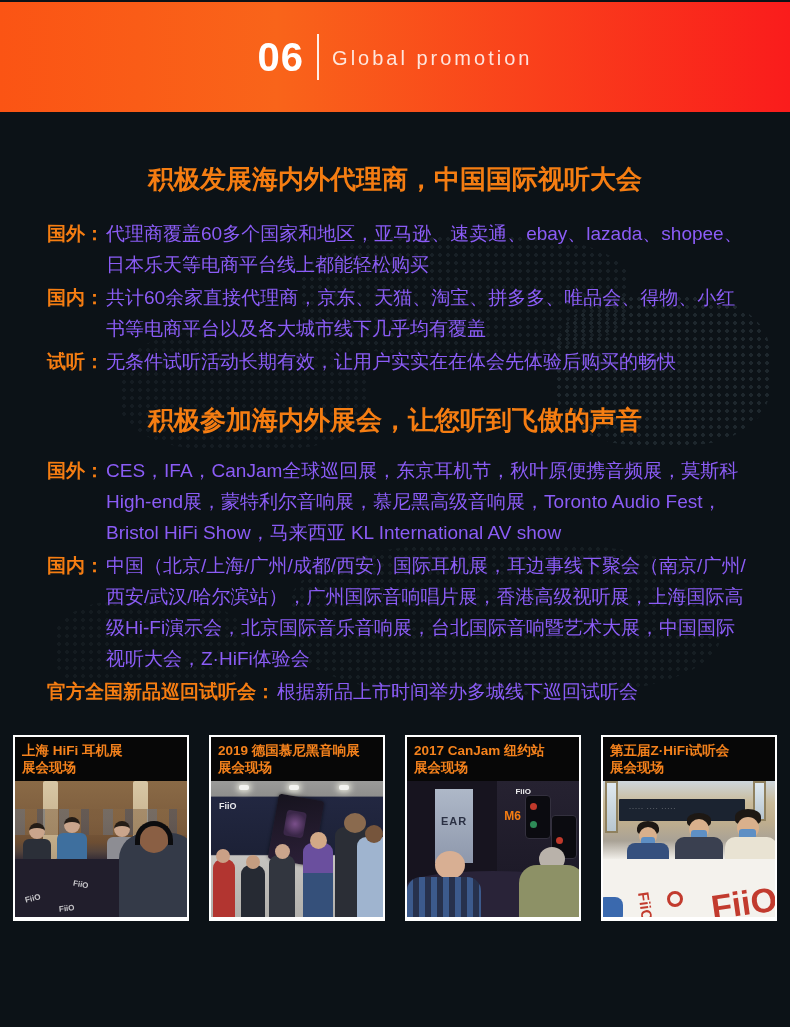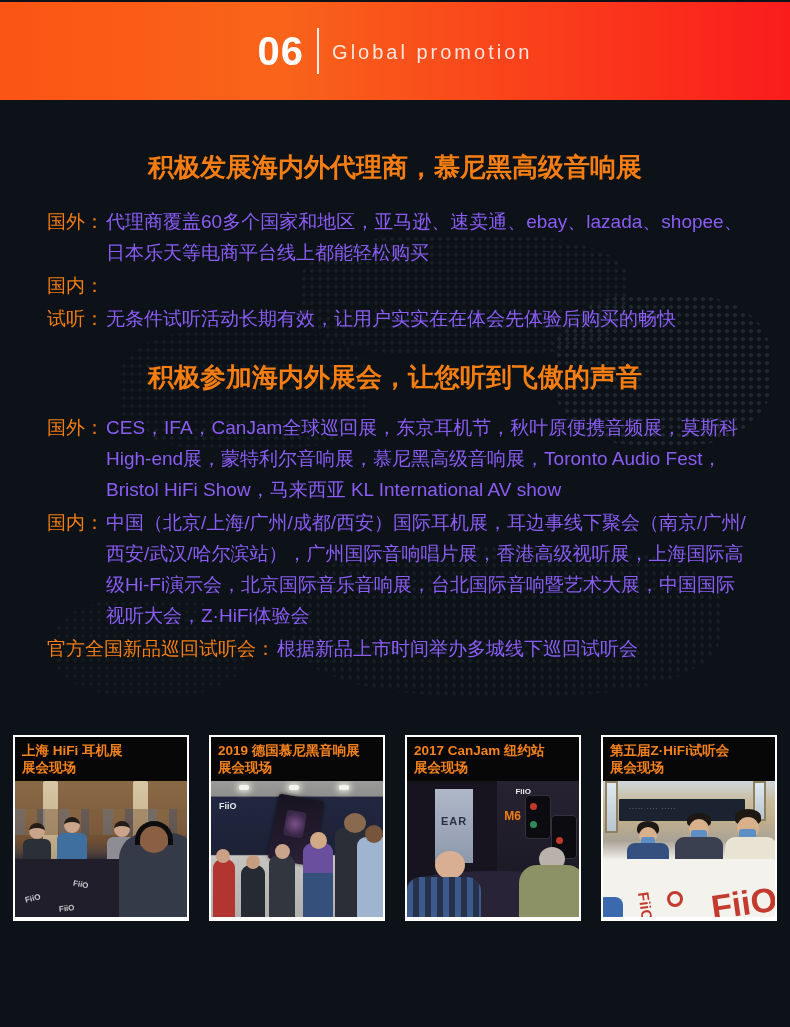--- a/index.html
+++ b/index.html
@@ -9,21 +9,21 @@
     margin:0 auto;
     position:relative;
     overflow:hidden;
     font-family:"Liberation Sans","DejaVu Sans",sans-serif;
     color:#ededed;
   }
 
   
   .banner {
     position:relative; z-index:2;
-    height:100px;
+    height:112px;
     border-top:2px solid #0c1217;
     background:linear-gradient(90deg,#fb5414 0%,#f9641a 35%,#fa1c1c 100%);
     display:flex; align-items:center; justify-content:center;
   }
   .banner-group { display:flex; align-items:flex-start; }
   .banner-num {
     font-size:40px; font-weight:700; color:#ffffff; line-height:46px;
     letter-spacing:1px;
   }
   .banner-divider {
@@ -60,21 +60,21 @@
   .h2 { margin-top:26px;text-align:center; }
   .paras { margin-top:22px; }
   .paras2 { margin-top:18px; }
   .para {
     display:flex; align-items:flex-start;
     padding:0 42px 0 47px;
     font-size:19px; line-height:31px;
     margin-bottom:2px;
   }
   .para-label {
-    color:#f57d12; font-weight:400; white-space:nowrap;
+    color:#f57d12; font-weight:700; white-space:nowrap;
     flex:none; margin-right:2px;
   }
   .para-text { flex:1; color:#8b5cf6; }
   .footer-line { margin-top:2px; }
 
   
   .gallery {
     position:absolute; left:0; top:735px; width:790px;
     display:flex; gap:20px; padding:0 13px;
     z-index:1;
@@ -158,29 +158,30 @@
 </header>
 
 <div class="dot-patch" style="left:300px;top:235px;width:330px;height:120px;opacity:.55"></div>
 <div class="dot-patch" style="left:555px;top:295px;width:215px;height:150px;opacity:.8"></div>
 <div class="dot-patch" style="left:120px;top:330px;width:250px;height:120px;opacity:.4"></div>
 <div class="dot-patch" style="left:290px;top:545px;width:430px;height:150px;opacity:.45"></div>
 <div class="dot-patch" style="left:55px;top:600px;width:190px;height:95px;opacity:.35"></div>
 
 <main class="content">
 
-  <h2 class="section-heading h1">积极发展海内外代理商，慕尼黑高级音响展</h2>
+  <h2 class="section-heading h1">积极发展海内外代理商，中国国际视听大会</h2>
 
   <div class="paras">
     <div class="para">
       <span class="para-label">国外：</span>
       <span class="para-text">代理商覆盖60多个国家和地区，亚马逊、速卖通、ebay、lazada、shopee、日本乐天等电商平台线上都能轻松购买</span>
     </div>
     <div class="para">
       <span class="para-label">国内：</span>
+      <span class="para-text">共计60余家直接代理商，京东、天猫、淘宝、拼多多、唯品会、得物、小红书等电商平台以及各大城市线下几乎均有覆盖</span>
     </div>
     <div class="para">
       <span class="para-label">试听：</span>
       <span class="para-text">无条件试听活动长期有效，让用户实实在在体会先体验后购买的畅快</span>
     </div>
   </div>
 
   <h2 class="section-heading h2">积极参加海内外展会，让您听到飞傲的声音</h2>
 
   <div class="paras paras2">

